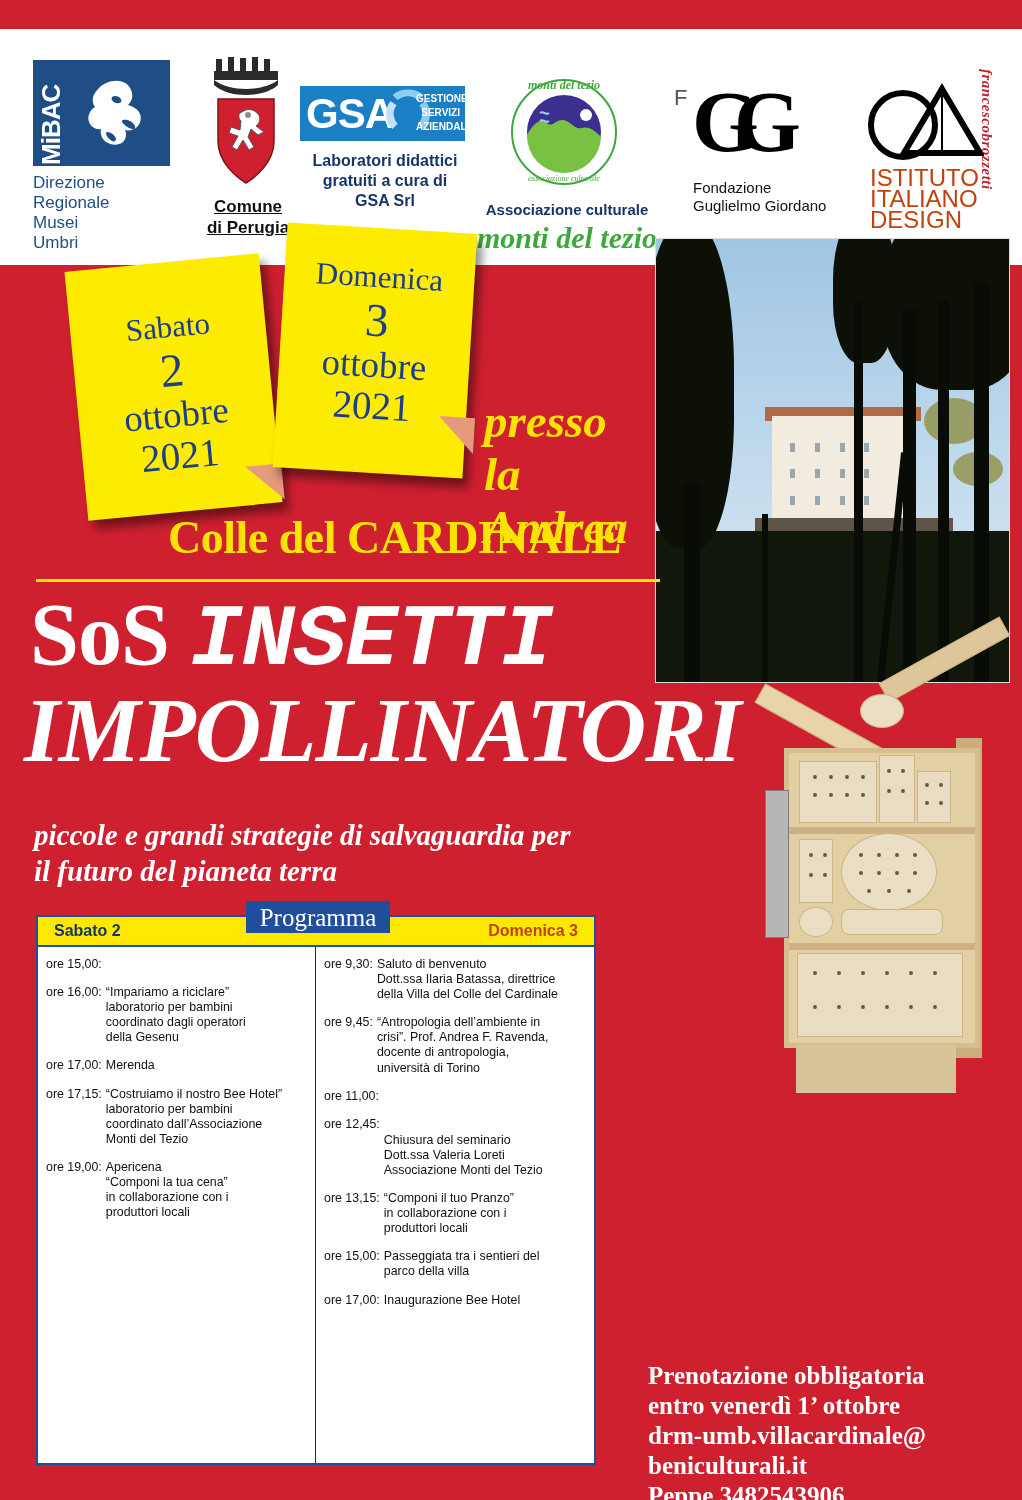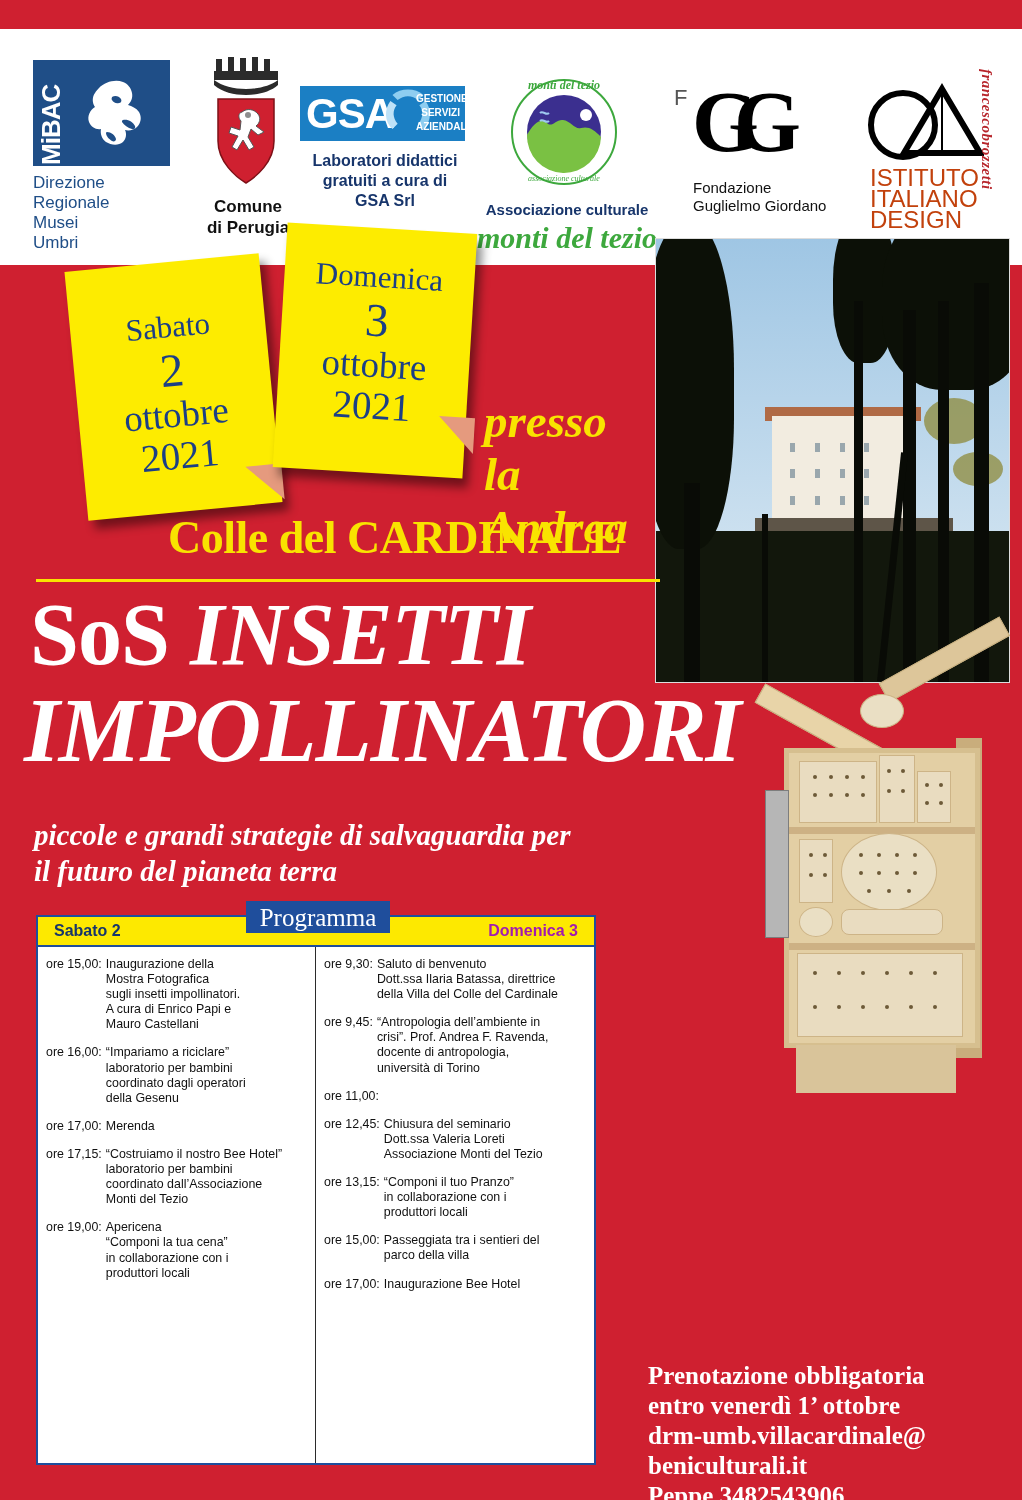--- a/index.html
+++ b/index.html
@@ -23,21 +23,21 @@
   .mibac-word { position:absolute; left:3px; top:5px; color:#fff; font-weight:bold; font-size:26px;
                 letter-spacing:-1px; writing-mode:vertical-rl; transform:rotate(180deg);
                 font-family:"Liberation Sans",sans-serif; height:100px;}
   .mibac-lion { position:absolute; left:46px; top:10px; width:86px; height:88px; }
   .mibac-caption { position:absolute; left:33px; top:144px; width:150px; color:#1f4e87;
                    font-size:17px; line-height:20px; font-weight:500; }
 
   
   .perugia { position:absolute; left:196px; top:28px; width:100px; height:130px; }
   .perugia-caption { position:absolute; left:178px; top:167px; width:140px; text-align:center;
-                     color:#111; font-size:17px; font-weight:bold; line-height:21px; }
+                     color:#111; font-size:17px; font-weight:bold; line-height:21px;text-decoration:underline; }
 
   
   .gsa-box { position:absolute; left:300px; top:57px; width:165px; height:55px; background:#1b7fc4; }
   .gsa-letters { position:absolute; left:6px; top:4px; color:#fff; font-size:42px; font-weight:bold;
                  font-family:"Liberation Sans",sans-serif; letter-spacing:-1px; }
   .gsa-sub { position:absolute; left:116px; top:6px; color:#fff; font-size:10px; font-weight:bold;
              line-height:14px; text-align:right; width:44px; }
   .gsa-caption { position:absolute; left:285px; top:122px; width:200px; text-align:center;
                  color:#17356b; font-size:16px; font-weight:bold; line-height:20px; }
 
@@ -117,37 +117,37 @@
             font-family:"Liberation Serif",serif; font-style:italic; font-weight:bold;
             font-size:47px; line-height:53px; text-align:left; }
   .villa-line { position:absolute; left:168px; top:246px; width:500px; color:#f9e300;
             font-family:"Liberation Serif",serif; font-weight:bold; font-size:46px;
             letter-spacing:-0.5px; white-space:nowrap; }
   .rule { position:absolute; left:36px; top:314px; width:624px; height:3px; background:#f9e300; }
 
   .title1 { position:absolute; left:30px; top:325px; color:#fff;
             font-family:"Liberation Serif",serif; font-size:88px; font-weight:bold;
             letter-spacing:-1px; line-height:90px; white-space:nowrap; }
-  .title1 .ital { font-style:italic; }
+  .title1 .ital { font-style:italic;font-family:Liberation Mono, monospace; }
   .title2 { position:absolute; left:24px; top:418px; color:#fff;
             font-family:"Liberation Serif",serif; font-size:92px; font-weight:bold;
             font-style:italic; letter-spacing:-1px; line-height:94px; white-space:nowrap; }
   .subtitle { position:absolute; left:34px; top:552px; width:640px; color:#fff;
             font-family:"Liberation Serif",serif; font-style:italic; font-weight:bold;
             font-size:29px; line-height:36px; }
 
   
   .prog-wrap { position:absolute; left:36px; top:650px; width:560px; height:818px; }
   .prog-tab { position:absolute; left:210px; top:-14px; width:144px; height:32px; background:#1f4e9c;
               border:2px solid #1f4e9c; color:#fff; text-align:center;
               font-family:"Liberation Serif",serif; font-size:25px; line-height:30px; z-index:3; }
   .prog-head { position:absolute; left:0; top:0; width:560px; height:32px; background:#fde900;
                border:2px solid #1f4e9c; z-index:1; }
   .prog-head .hl { position:absolute; left:16px; top:5px; color:#17356b; font-size:16px; font-weight:bold; }
-  .prog-head .hr { position:absolute; right:16px; top:5px; color:#a21caf; font-size:16px; font-weight:bold; }
+  .prog-head .hr { position:absolute; right:16px; top:5px; color:#c2410c; font-size:16px; font-weight:bold; }
   .prog-body { position:absolute; left:0; top:32px; width:560px; height:518px; background:#fff;
                border:2px solid #1f4e9c; border-top:none; display:flex; }
   .col { padding:10px 8px 8px 8px; }
   .colL { width:50%; border-right:1.5px solid #2b2b2b; }
   .colR { width:50%; }
   .ev { display:flex; font-size:12.4px; line-height:15.1px; color:#111; margin-bottom:13px; }
   .ev .t { white-space:nowrap; padding-right:4px; }
   .ev .d { flex:1; }
 
   
@@ -389,25 +389,20 @@
     <div class="prog-wrap">
       <div class="prog-head">
         <span class="hl">Sabato 2</span>
         <span class="hr">Domenica 3</span>
       </div>
       <div class="prog-tab">Programma</div>
       <div class="prog-body">
         <div class="col colL" id="sat-col">
             <div class="ev">
               <div class="t">ore 15,00:</div>
-              <div class="d" style="white-space: pre-line;">Inaugurazione della
-Mostra Fotografica
-sugli insetti impollinatori.
-A cura di Enrico Papi e
-Mauro Castellani</div>
             </div>
             <div class="ev">
               <div class="t">ore 16,00:</div>
               <div class="d" style="white-space: pre-line;">“Impariamo a riciclare”
 laboratorio per bambini
 coordinato dagli operatori
 della Gesenu</div>
             </div>
             <div class="ev">
               <div class="t">ore 17,00:</div>
@@ -440,21 +435,21 @@
               <div class="d" style="white-space: pre-line;">“Antropologia dell’ambiente in
 crisi”. Prof. Andrea F. Ravenda,
 docente di antropologia,
 università di Torino</div>
             </div>
             <div class="ev">
               <div class="t">ore 11,00:</div>
             </div>
             <div class="ev">
               <div class="t">ore 12,45:</div>
-              <div class="d" style="white-space: pre-line;">Chiusura del seminario
+              <div class="d" style="white-space: pre-line; margin-top: 16px;">Chiusura del seminario
 Dott.ssa Valeria Loreti
 Associazione Monti del Tezio</div>
             </div>
             <div class="ev">
               <div class="t">ore 13,15:</div>
               <div class="d" style="white-space: pre-line;">“Componi il tuo Pranzo”
  in collaborazione con i
  produttori locali</div>
             </div>
             <div class="ev">

